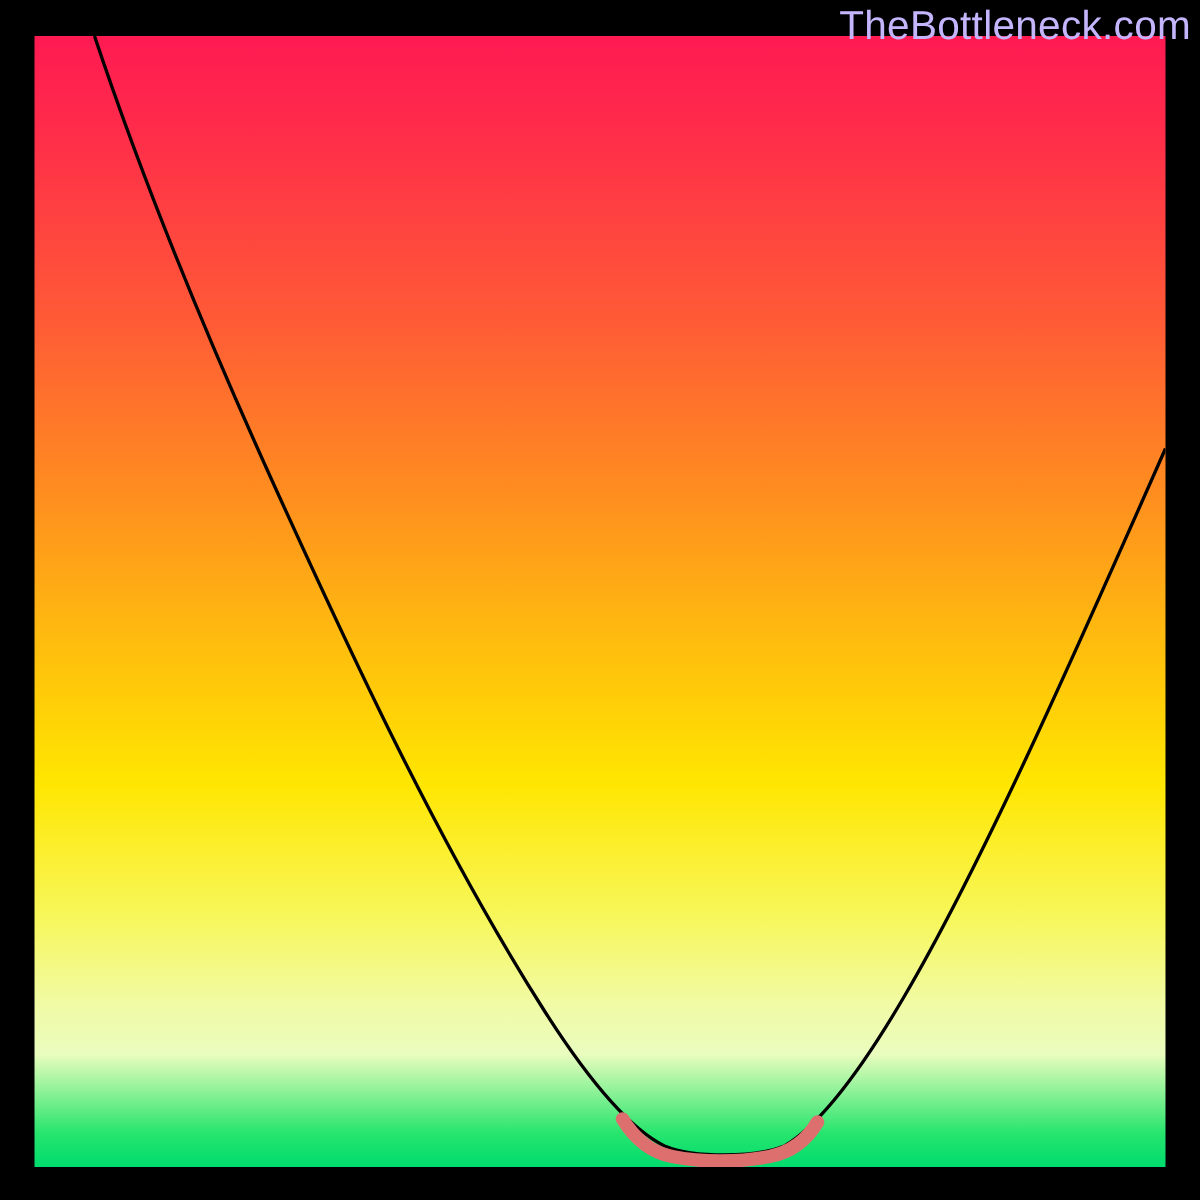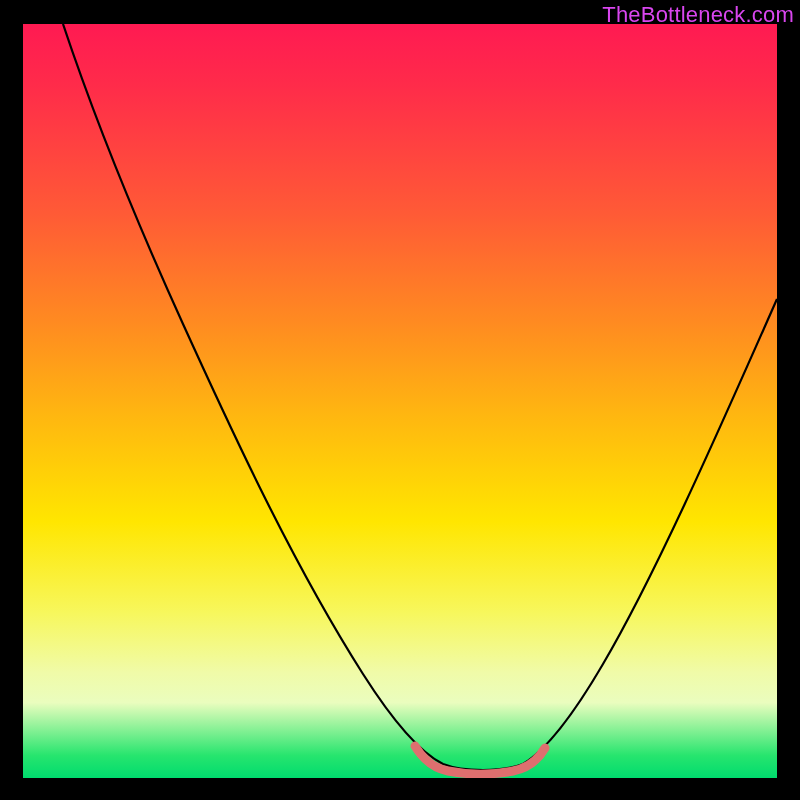--- a/index.html
+++ b/index.html
@@ -37,22 +37,22 @@
       #f0fba8 86%,
       #eafdbe 90%,
       #27e56e 97%,
       #00db6e 100%
     );
   }
   .watermark {
     position: absolute;
     top: 2px;
     right: 6px;
-    color: #d946ef;
-    font-size: 22px;
+    color: #c4b5fd;
+    font-size: 27px;
     font-weight: 500;
     letter-spacing: 0.2px;
     z-index: 10;
   }
   svg.curve {
     position: absolute;
     left: 0;
     top: 0;
     width: 754px;
     height: 754px;

